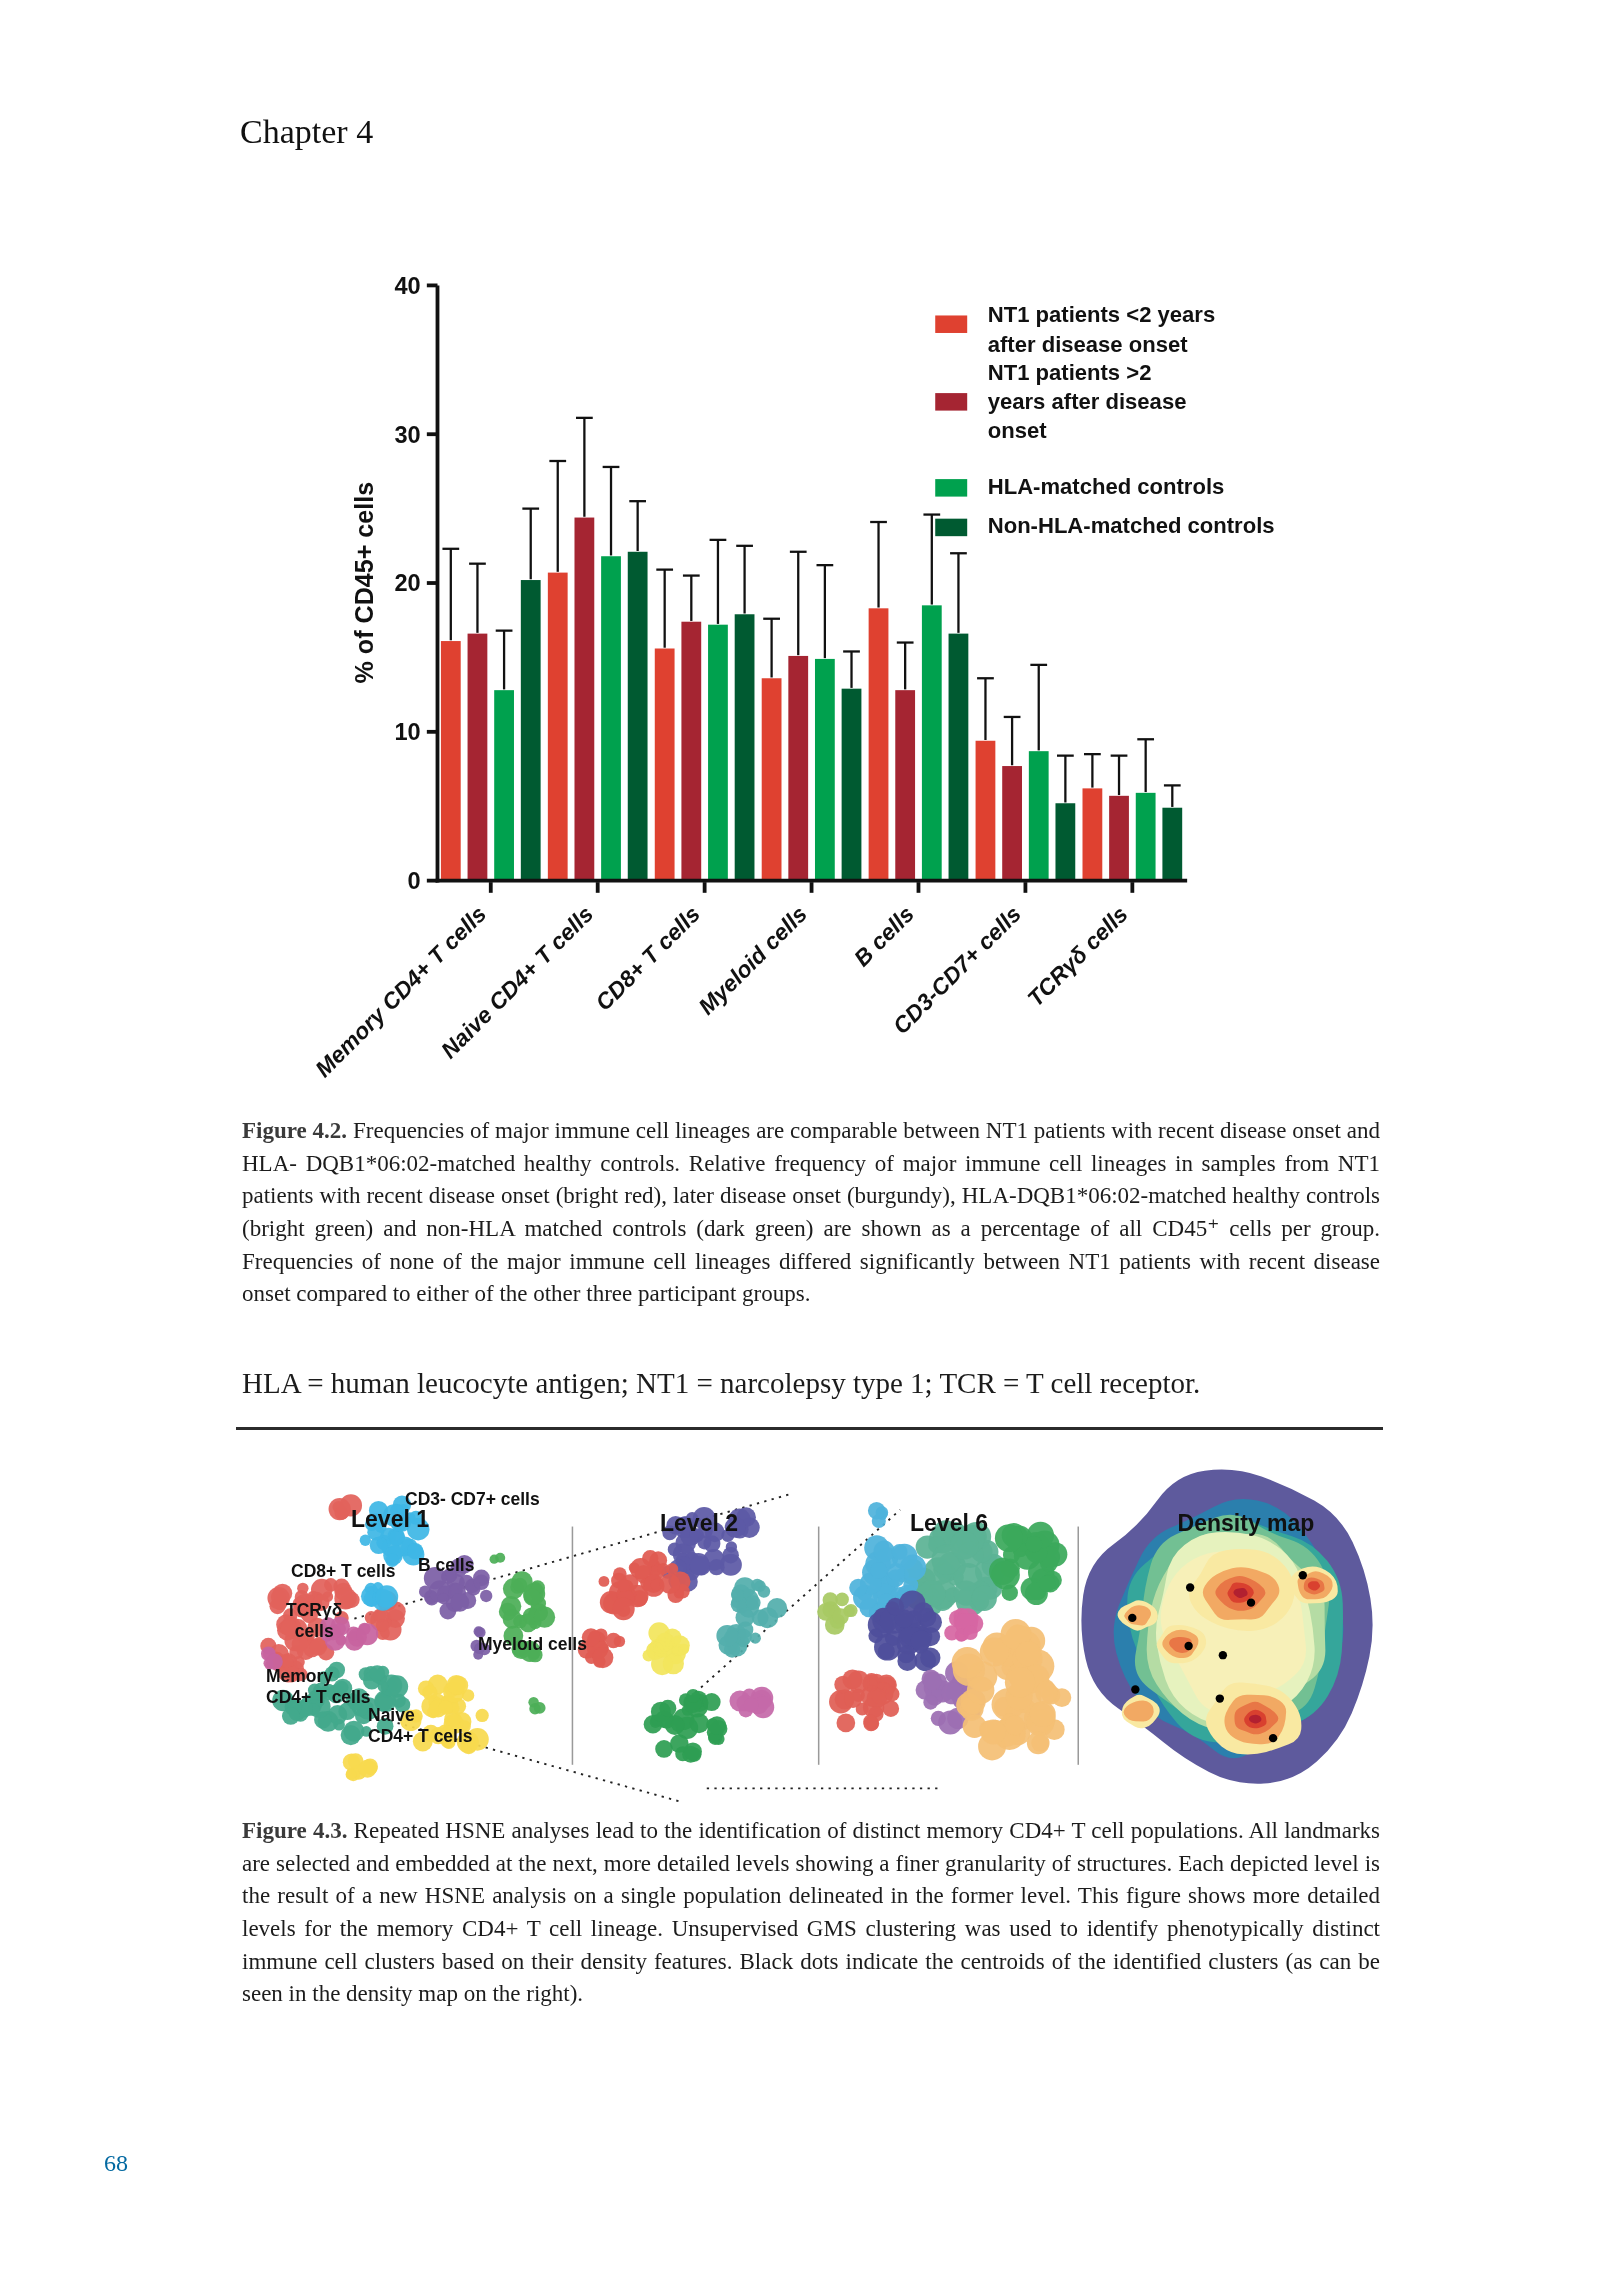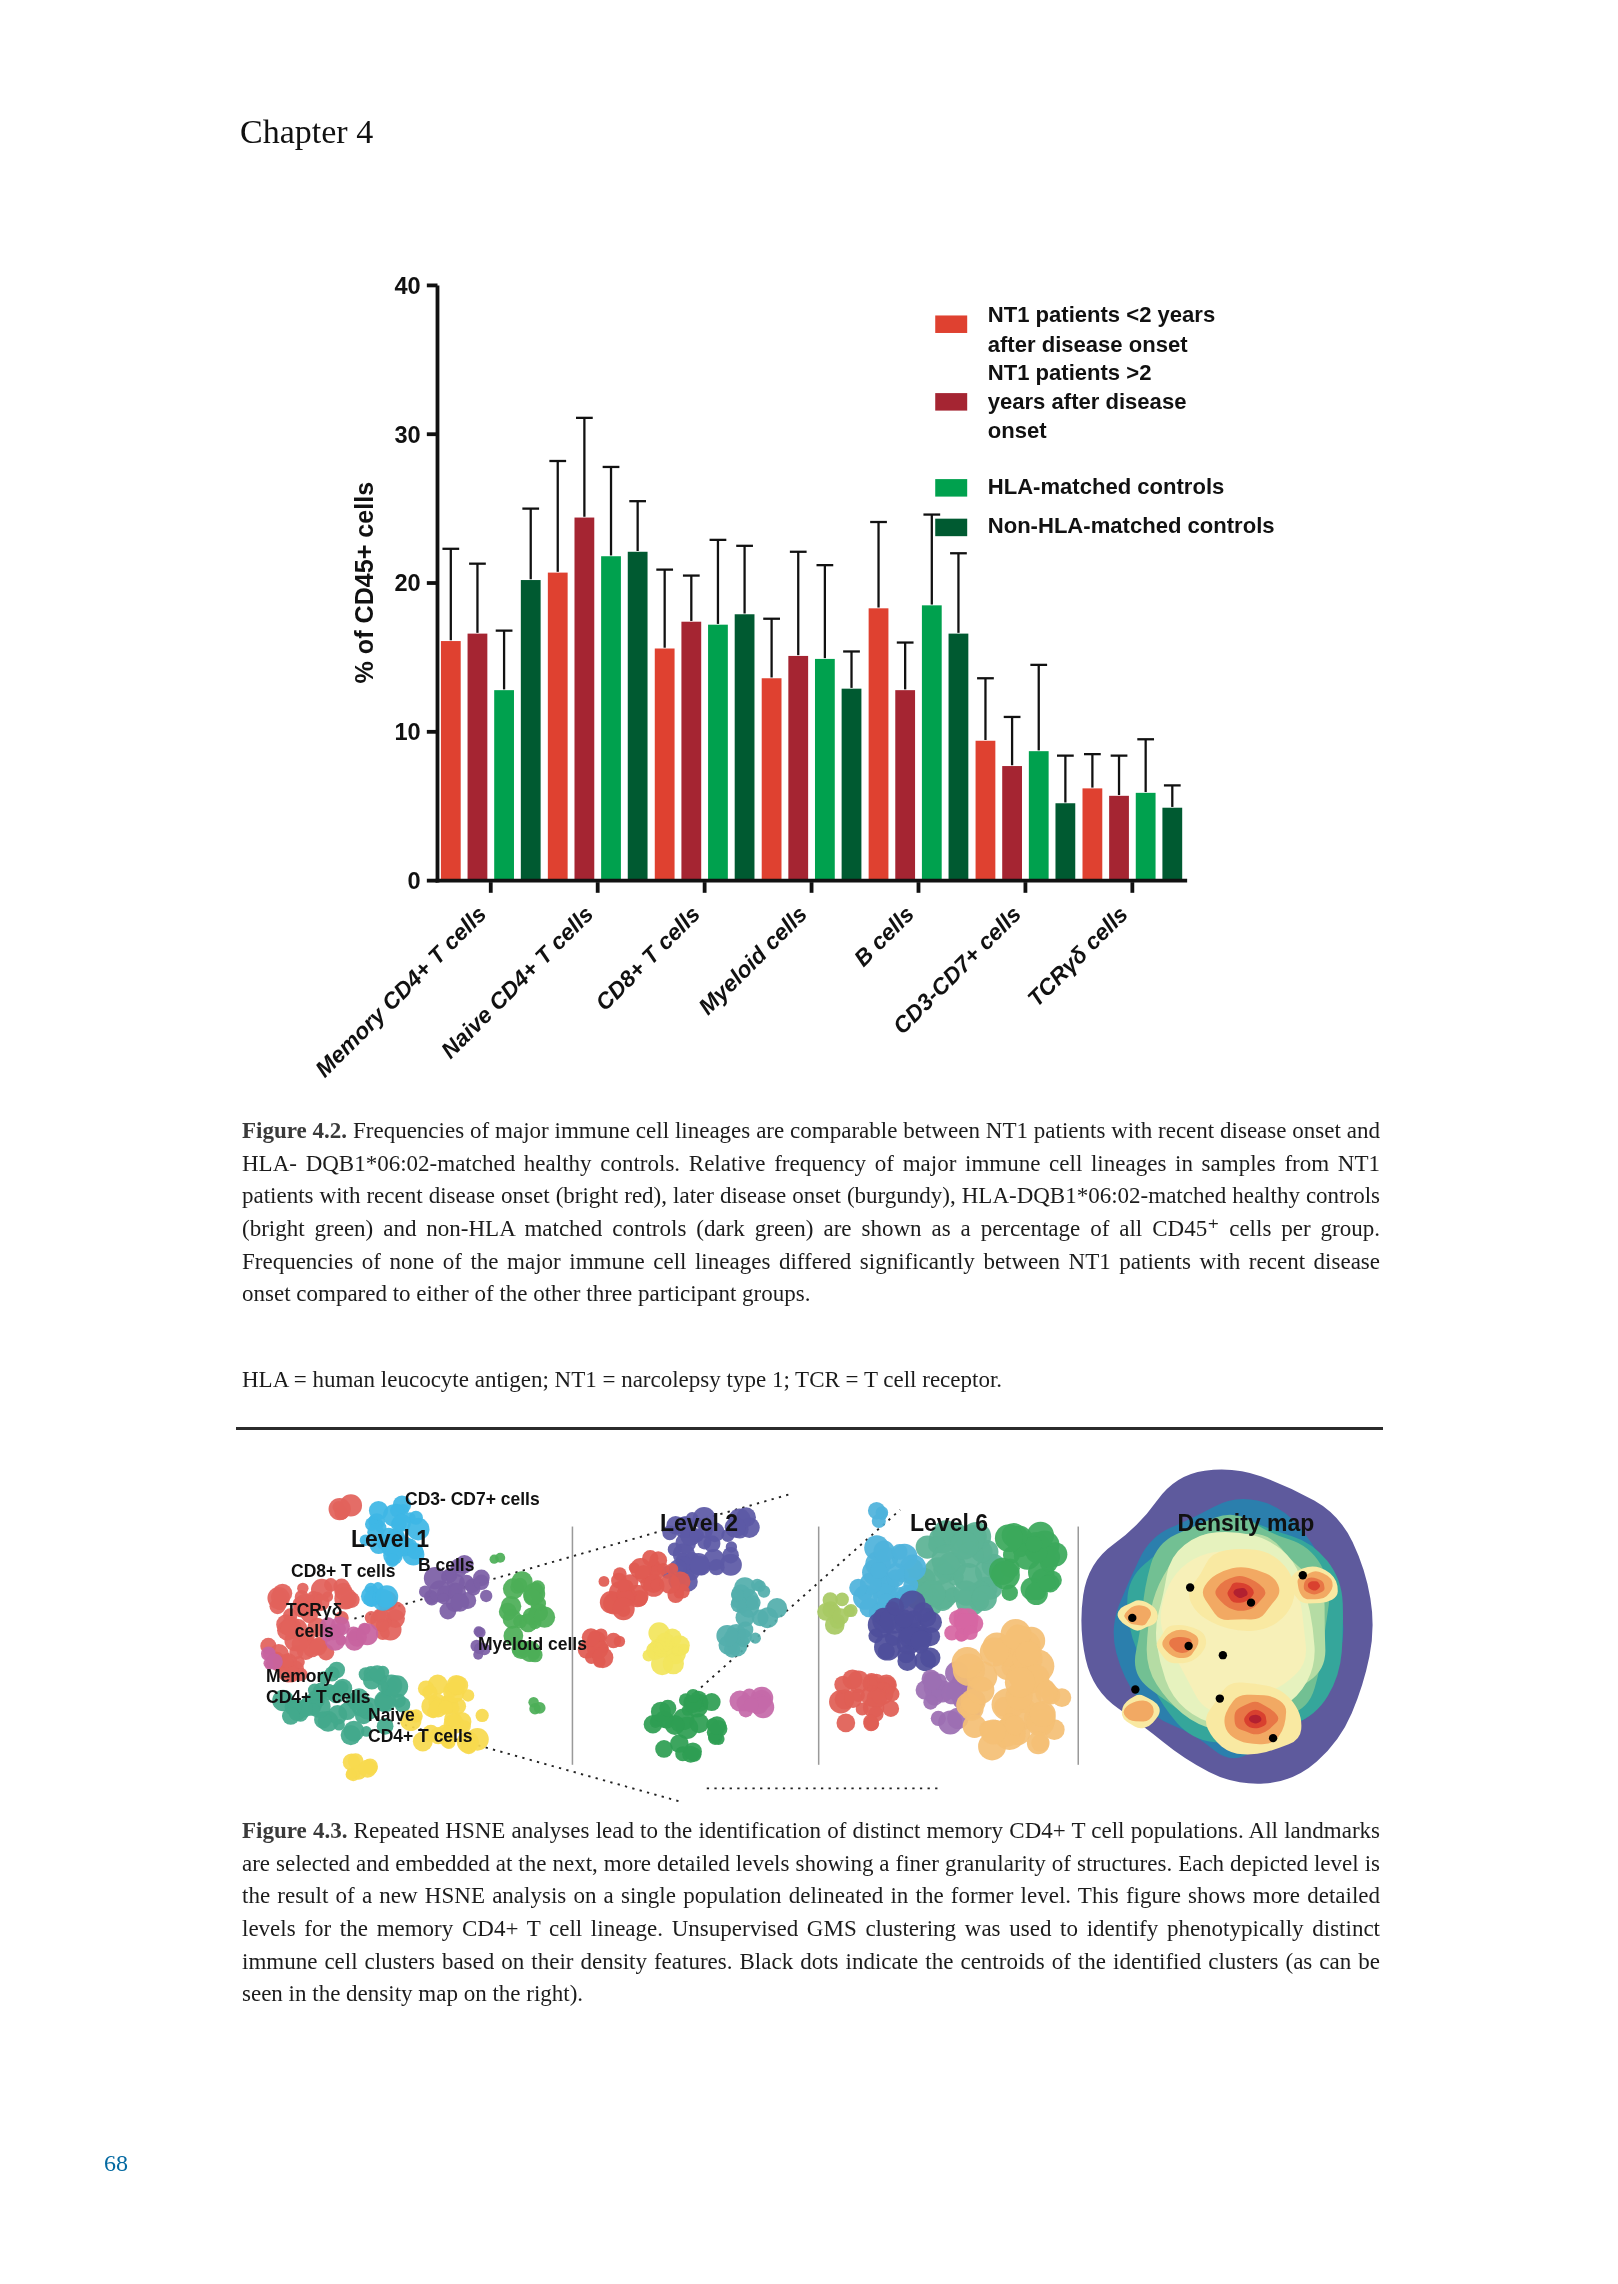--- a/index.html
+++ b/index.html
@@ -6,21 +6,21 @@
   .page{position:relative;width:1619px;height:2284px;background:#ffffff;overflow:hidden;
         font-family:"Liberation Sans",sans-serif;color:#1a1a1a;}
   .chapter-header{position:absolute;left:240px;top:113px;font-family:Liberation Serif, serif;
         font-size:34px;color:#111;}
   .chart-svg{position:absolute;left:228px;top:266px;}
   .fig43-svg{position:absolute;left:228px;top:1439px;}
   .caption{position:absolute;left:242px;width:1138px;text-align:justify;
         font-family:"Liberation Serif","DejaVu Serif",serif;font-size:23px;line-height:1.42;color:#1c1c1c;}
   .caption .cap-label{font-weight:bold;color:#3a3a3a;}
   .abbrev{position:absolute;left:242px;width:1138px;font-family:"Liberation Serif","DejaVu Serif",serif;
-        font-size:23px;color:#1c1c1c;}
+        font-size:29px;color:#1c1c1c;}
   .rule{position:absolute;left:236px;top:1427px;width:1147px;height:3px;background:#2b2b2b;}
   .panel-title{position:absolute;transform:translateX(-50%);font-weight:bold;font-size:23px;color:#111;white-space:nowrap;}
   .scatter-label{position:absolute;font-weight:bold;font-size:17.5px;line-height:1.18;color:#111;white-space:pre-line;z-index:5;}
   .page-number{position:absolute;left:104px;top:2150px;font-family:"Liberation Serif","DejaVu Serif",serif;
         font-size:24px;color:#0369a1;}
 </style>
 </head>
 <body>
 
 <div class="page">
@@ -980,21 +980,21 @@
       <circle cx="1644" cy="2105" r="5.5" fill="#000000"></circle>
       <circle cx="1712" cy="2069" r="5.5" fill="#000000"></circle>
       <circle cx="1488" cy="2125" r="5.5" fill="#000000"></circle>
       <circle cx="1562" cy="2162" r="5.5" fill="#000000"></circle>
       <circle cx="1607" cy="2174" r="5.5" fill="#000000"></circle>
       <circle cx="1492" cy="2219" r="5.5" fill="#000000"></circle>
       <circle cx="1603" cy="2231" r="5.5" fill="#000000"></circle>
       <circle cx="1673" cy="2283" r="5.5" fill="#000000"></circle>
     </svg>
 
-  <div class="panel-title" style="left:390px;top:1506px;margin-top:20px;">Level 1</div>
+  <div class="panel-title" style="left:390px;top:1506px;">Level 1</div>
   <div class="panel-title" style="left:699px;top:1510px;">Level 2</div>
   <div class="panel-title" style="left:949px;top:1510px;">Level 6</div>
   <div class="panel-title" style="left:1246px;top:1510px;text-align:right;">Density map</div>
 
   <div class="scatter-label" style="left:405px;top:1489px;">CD3- CD7+ cells</div>
   <div class="scatter-label" style="left:291px;top:1561px;">CD8+ T cells</div>
   <div class="scatter-label" style="left:418px;top:1555px;">B cells</div>
   <div class="scatter-label" style="left:286px;top:1600px;text-align:center;">TCRγδ
 cells</div>
   <div class="scatter-label" style="left:478px;top:1634px;">Myeloid cells</div>

